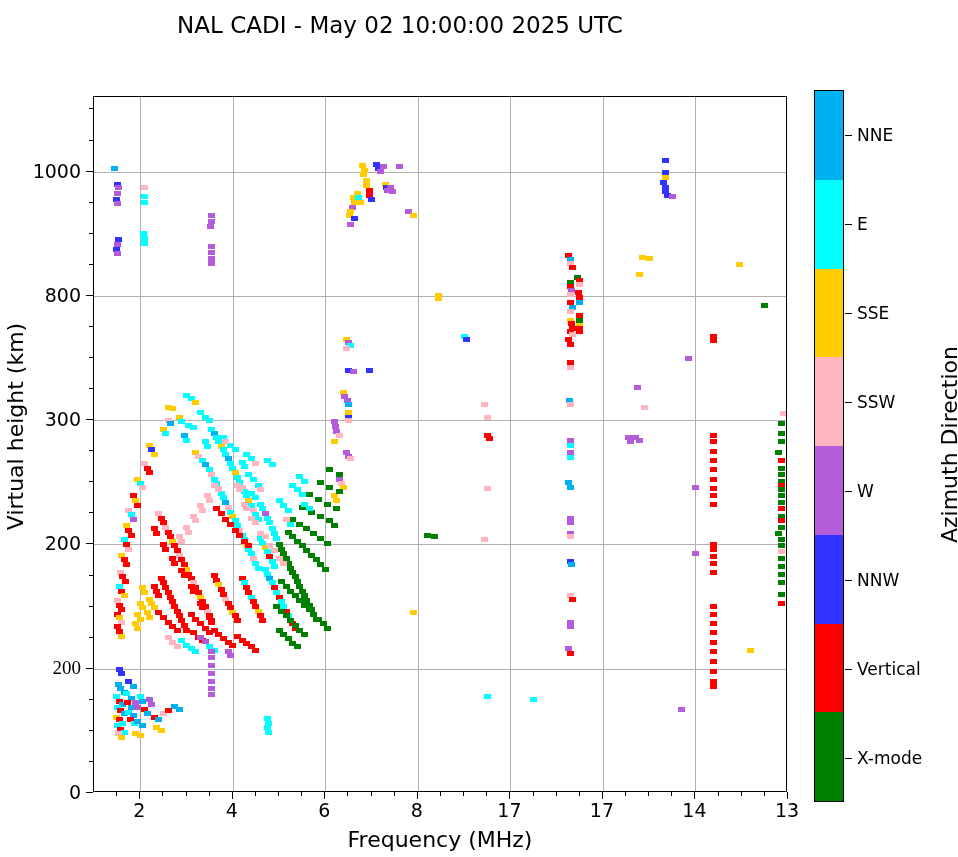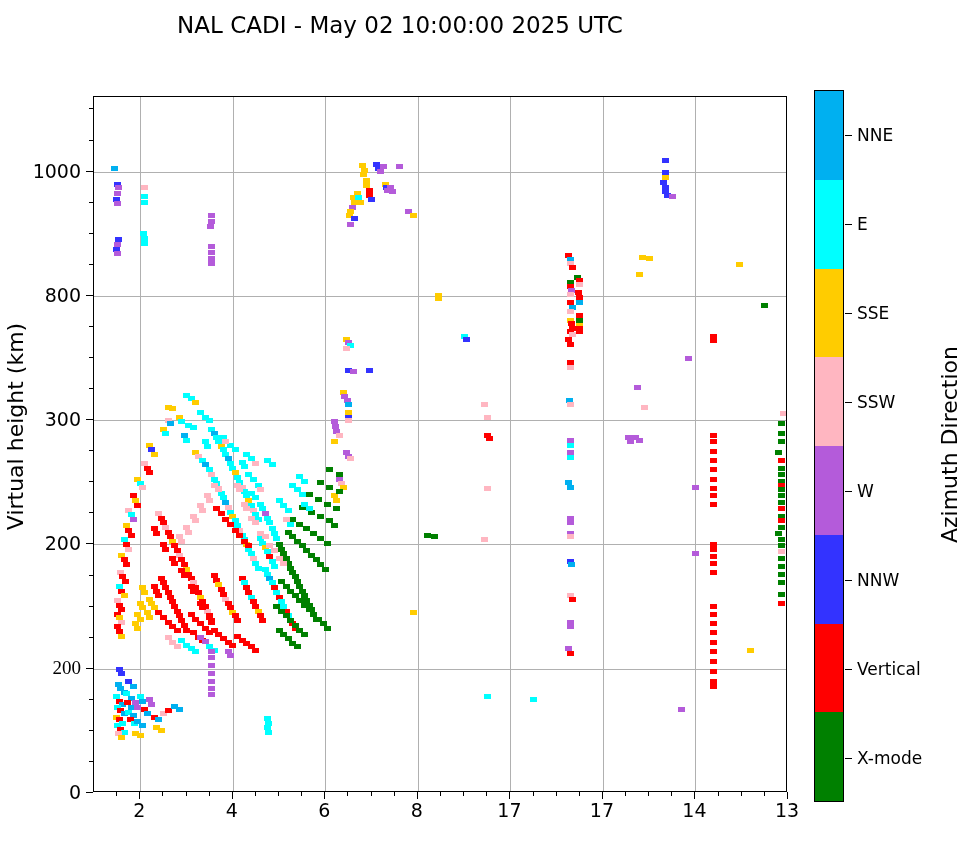--- a/index.html
+++ b/index.html
@@ -142,20 +142,21 @@
   }
 </style>
 </head>
 <body>
 
 <div id="figure">
 
   <div id="chart-title">NAL CADI - May 02 10:00:00 2025 UTC</div>
 
   <div id="ylabel">Virtual height (km)</div>
+  <div id="xlabel">Frequency (MHz)</div>
 
   <div id="plot-area">
       <div class="gridline-v" style="left: 46.2667px;"></div>
       <div class="gridline-v" style="left: 138.8px;"></div>
       <div class="gridline-v" style="left: 231.333px;"></div>
       <div class="gridline-v" style="left: 323.867px;"></div>
       <div class="gridline-v" style="left: 416.4px;"></div>
       <div class="gridline-v" style="left: 508.933px;"></div>
       <div class="gridline-v" style="left: 601.467px;"></div>
       <div class="gridline-h" style="top: 571.714px;"></div>

